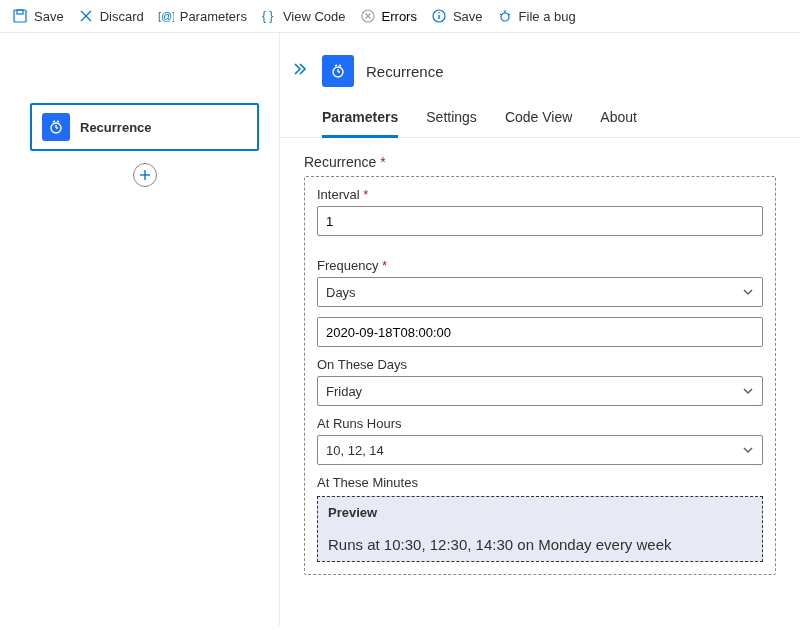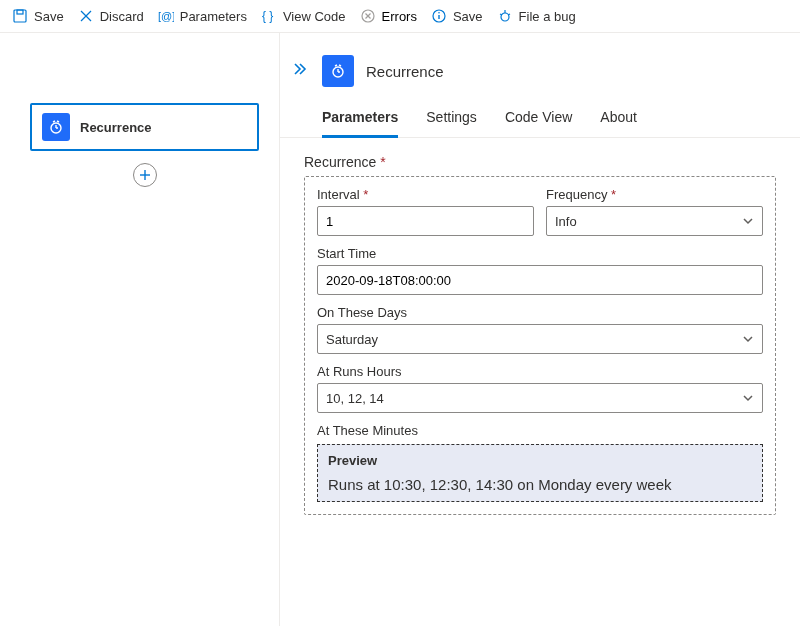--- a/index.html
+++ b/index.html
@@ -36,30 +36,30 @@
   
   .tabs { display: flex; gap: 28px; padding: 22px 0 0 42px; border-bottom: 1px solid #edebe9; }
   .tab { padding-bottom: 10px; cursor: pointer; font-size: 14px; color: #323130; }
   .tab.active { font-weight: 600; border-bottom: 3px solid #0078d4; margin-bottom: -1px; }
 
   
   .form-area { padding: 16px 24px 16px 24px; }
   .section-label { font-size: 14px; margin-bottom: 6px; }
   .req { color: #a4262c; }
   .group { border: 1px dashed #8a8886; border-radius: 2px; padding: 10px 12px 12px; }
-  .row { display: flex; gap: 12px; }
+  .row { display: flex; gap: 12px; flex-direction: column; }
   .field { flex: 1; margin-bottom: 10px; }
   .flabel { font-size: 13px; margin-bottom: 4px; display: block; }
   .control, .select { width: 100%; height: 30px; border: 1px solid #8a8886; border-radius: 2px; padding: 0 8px; font-size: 13px; background: #fff; display: flex; align-items: center; justify-content: space-between; }
   .select { cursor: pointer; }
   .chev { width: 12px; height: 12px; }
   .chev polyline { stroke: #605e5c; fill: none; stroke-width: 1.5; }
 
   .preview { border: 1px dashed #323130; background: #e7eaf4; padding: 8px 10px; margin-top: 6px; }
-  .preview .ptitle { font-weight: 600; margin-bottom: 8px; }
+  .preview .ptitle { font-weight: 600; margin-bottom: 16px; }
   .preview .ptext { font-size: 15px; }
 </style>
 </head>
 <body>
 
 <div class="toolbar">
   <div class="tbtn">
     <svg viewBox="0 0 16 16">
         <rect class="ic-blue" x="2" y="2" width="12" height="12" rx="1" stroke-width="1.2"></rect>
         <rect class="ic-blue" x="5" y="2" width="6" height="4" stroke-width="1.2"></rect>
@@ -169,38 +169,37 @@
       <div class="group">
 
         <div class="row">
           <div class="field">
             <span class="flabel"><span>Interval</span> <span class="req">*</span></span>
             <input class="control" value="1" style="">
           </div>
           <div class="field">
             <span class="flabel"><span>Frequency</span> <span class="req">*</span></span>
             <div class="select">
-              <span>Info</span>
+              <span>Days</span>
               <svg class="chev" viewBox="0 0 12 12">
                   <polyline points="2,4 6,8 10,4"></polyline>
                 </svg>
             </div>
           </div>
         </div>
 
 
         <div class="field">
-          <span class="flabel">Start Time</span>
           <input class="control" value="2020-09-18T08:00:00" style="">
         </div>
 
         <div class="field">
           <span class="flabel">On These Days</span>
           <div class="select">
-            <span>Saturday</span>
+            <span>Friday</span>
             <svg class="chev" viewBox="0 0 12 12">
                 <polyline points="2,4 6,8 10,4"></polyline>
               </svg>
           </div>
         </div>
 
         <div class="field">
           <span class="flabel">At Runs Hours</span>
           <div class="select">
             <span>10, 12, 14</span>

